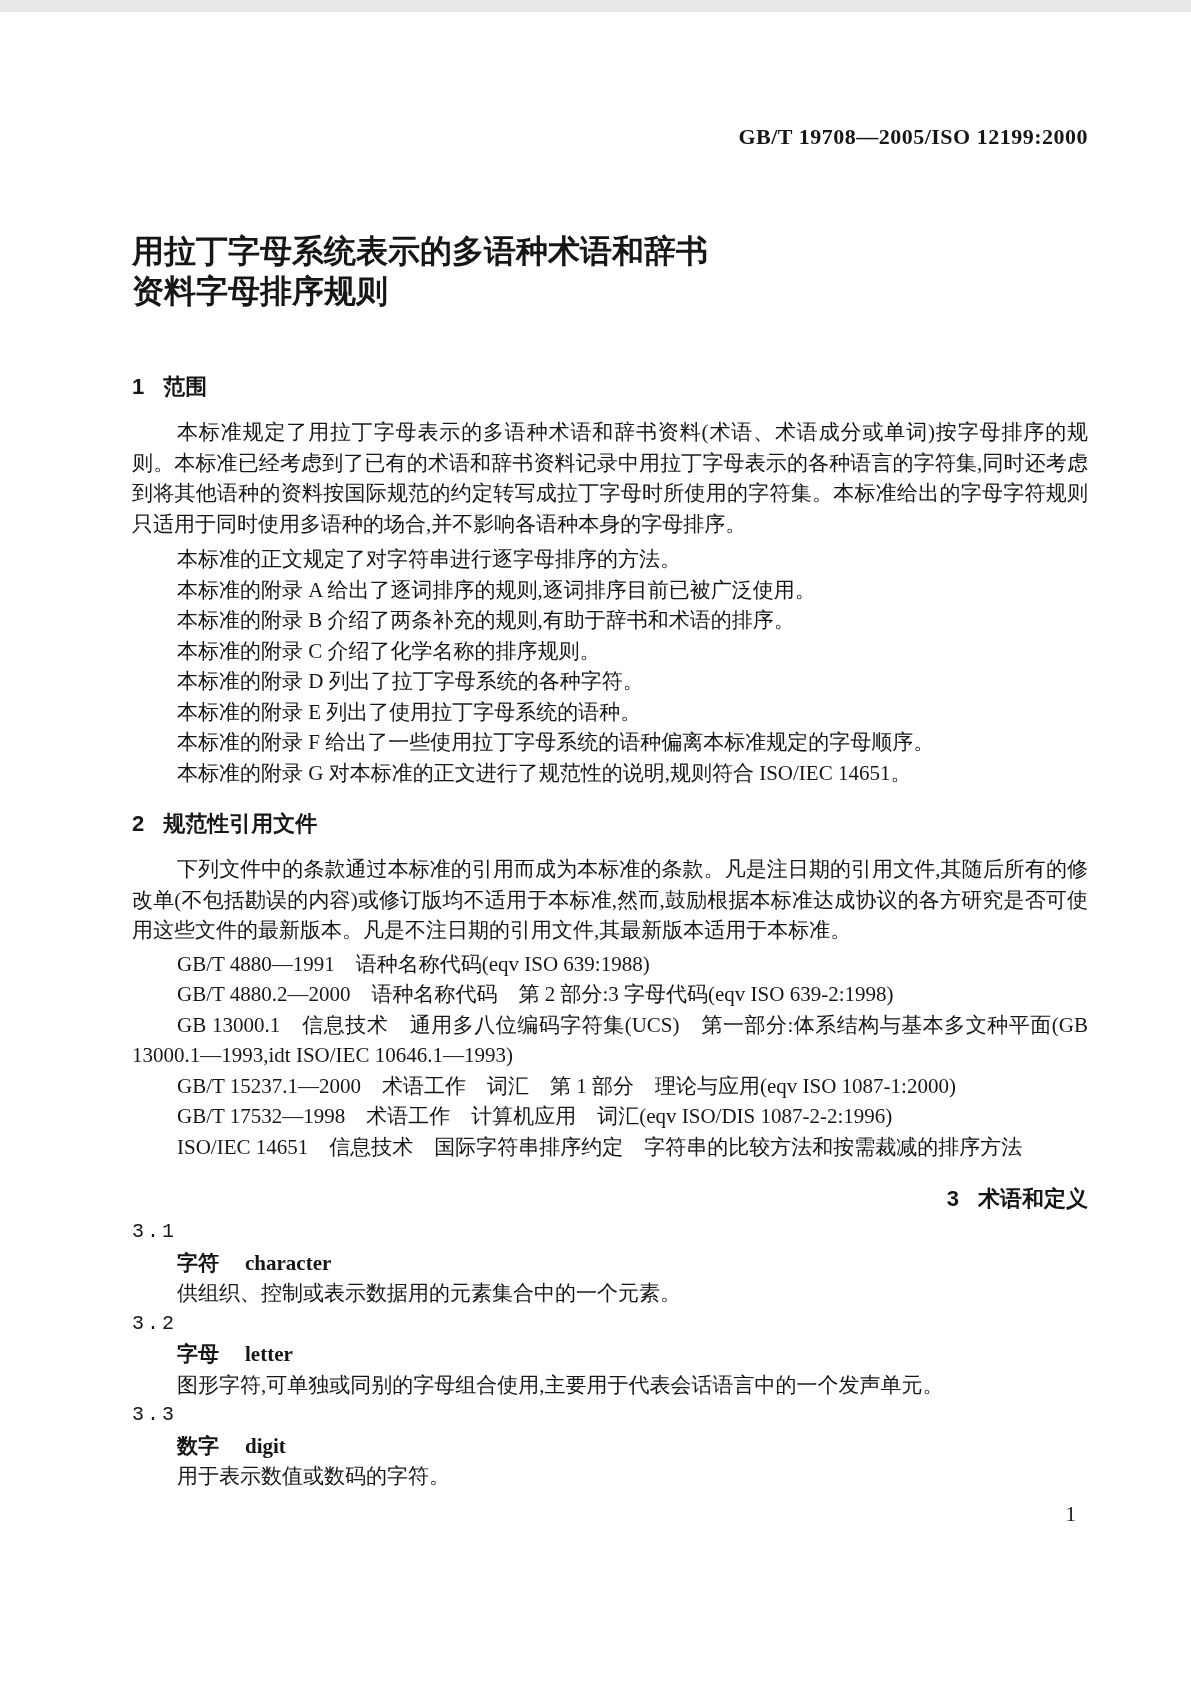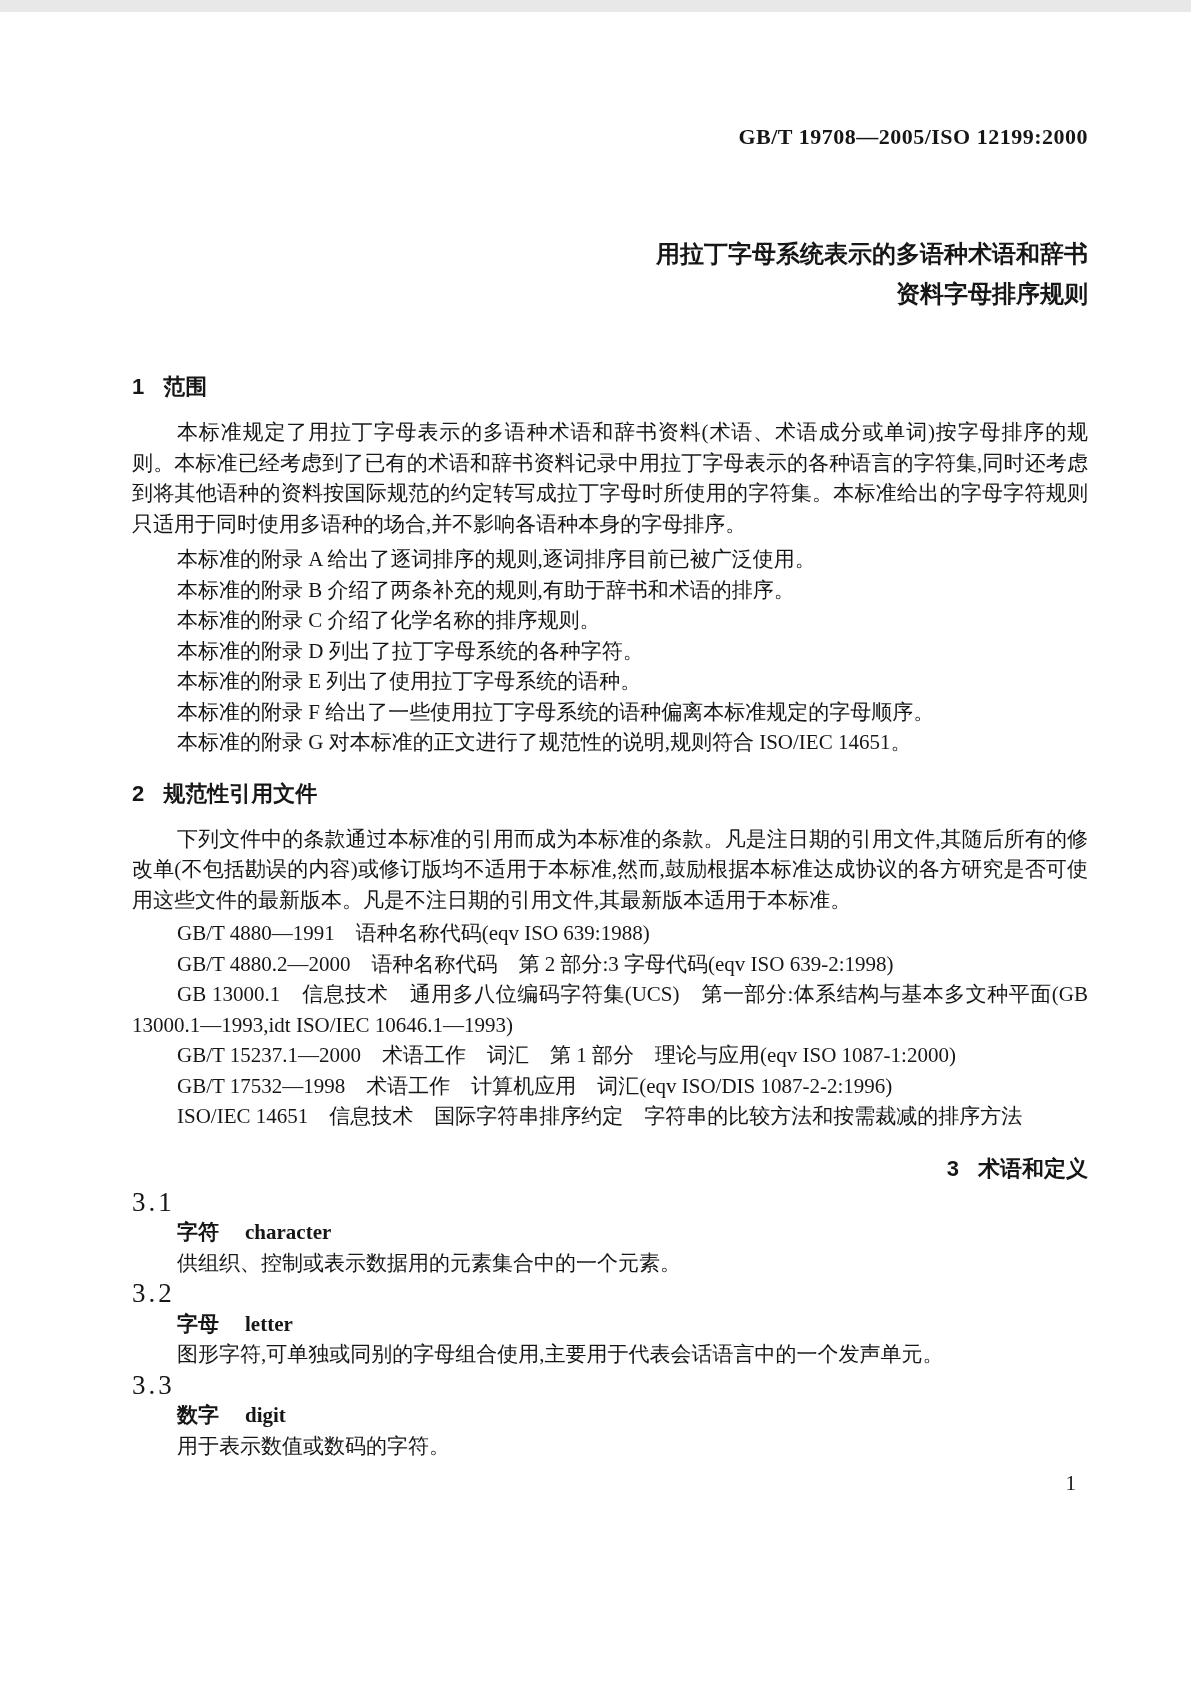--- a/index.html
+++ b/index.html
@@ -20,24 +20,24 @@
     margin-top: 112px;
     text-align: right;
     font-family: "Liberation Serif", "DejaVu Serif", serif;
     font-weight: bold;
     font-size: 22px;
     line-height: 26px;
     letter-spacing: 0.5px;
   }
   .doc-title {
     margin-top: 84px;
-    text-align: right;
-    font-family: Liberation Sans, sans-serif;
+    text-align: left;
+    font-family: Liberation Mono, monospace;
     font-weight: bold;
-    font-size: 24px;
+    font-size: 32px;
     line-height: 40px;
   }
   .sec-heading {
     font-family: "Liberation Sans", "DejaVu Sans", sans-serif;
     font-weight: bold;
     font-size: 22px;
     line-height: 30px;
   }
   .sec-heading .sec-num { margin-right: 19px; }
   .sh1 { margin-top: 58px; }
@@ -48,22 +48,22 @@
     line-height: 30.5px;
     text-align: justify;
     text-justify: inter-ideograph;
   }
   .indent { text-indent: 45px; }
   .para { margin-top: 15px; }
   .linegroup { margin-top: 5px; }
   .refgroup { margin-top: 3px; }
   .termgroup { margin-top: 3px; }
   .term-num {
-    font-family: Liberation Serif, serif;
-    font-size: 27px;
+    font-family: Liberation Mono, monospace;
+    font-size: 20px;
     line-height: 30.5px;
     letter-spacing: 3px;
   }
   .term-line {
     font-size: 21px;
     line-height: 30.5px;
     padding-left: 45px;
     font-weight: bold;
   }
   .term-zh {
@@ -97,20 +97,21 @@
     <div>资料字母排序规则</div>
   </div>
 
   <h2 class="sec-heading sh1">
     <span class="sec-num">1</span><span>范围</span>
   </h2>
 
   <p class="body indent para">本标准规定了用拉丁字母表示的多语种术语和辞书资料(术语、术语成分或单词)按字母排序的规则。本标准已经考虑到了已有的术语和辞书资料记录中用拉丁字母表示的各种语言的字符集,同时还考虑到将其他语种的资料按国际规范的约定转写成拉丁字母时所使用的字符集。本标准给出的字母字符规则只适用于同时使用多语种的场合,并不影响各语种本身的字母排序。</p>
 
   <div class="linegroup">
+    <p class="body indent">本标准的正文规定了对字符串进行逐字母排序的方法。</p>
     <p class="body indent">本标准的附录 A 给出了逐词排序的规则,逐词排序目前已被广泛使用。</p>
     <p class="body indent">本标准的附录 B 介绍了两条补充的规则,有助于辞书和术语的排序。</p>
     <p class="body indent">本标准的附录 C 介绍了化学名称的排序规则。</p>
     <p class="body indent">本标准的附录 D 列出了拉丁字母系统的各种字符。</p>
     <p class="body indent">本标准的附录 E 列出了使用拉丁字母系统的语种。</p>
     <p class="body indent">本标准的附录 F 给出了一些使用拉丁字母系统的语种偏离本标准规定的字母顺序。</p>
     <p class="body indent">本标准的附录 G 对本标准的正文进行了规范性的说明,规则符合 ISO/IEC 14651。</p>
   </div>
 
   <h2 class="sec-heading sh2">

